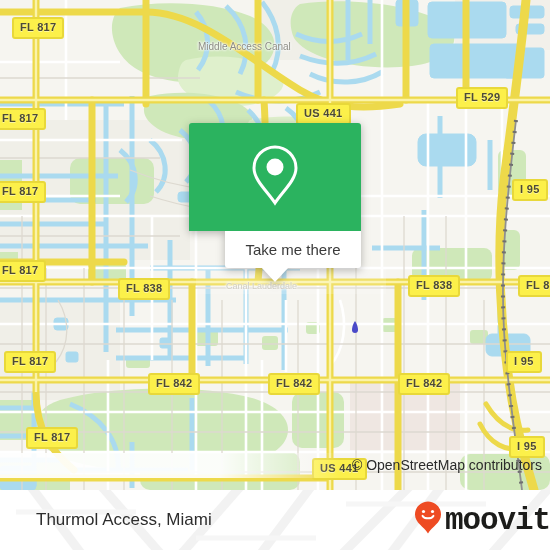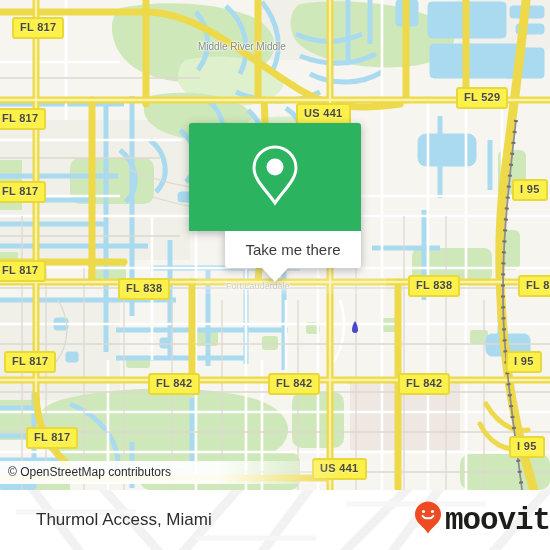--- a/index.html
+++ b/index.html
@@ -2,21 +2,21 @@
 <html><head>
 <meta charset="utf-8">
 <style>
   * { box-sizing: border-box; margin: 0; padding: 0; }
   html, body {
     width: 550px; height: 550px;
     font-family: "Liberation Sans", sans-serif;
     background: #ffffff;
     overflow: hidden;
   }
-  #app { position: relative; width: 550px; height: 550px; }
+  #app { position: relative; width: 550px; height: 550px; text-align: right; }
 
   
   .map {
     position: absolute; left: 0; top: 0;
     width: 550px; height: 490px;
     background: #f6f5f0;
     overflow: hidden;
   }
   .map svg { position: absolute; left: 0; top: 0; display: block; }
 
@@ -42,24 +42,24 @@
     color: #8c8c84;
     font-size: 10px;
     white-space: nowrap;
     text-shadow: 0 0 3px #fff, 0 0 3px #fff, 0 0 2px #fff;
   }
   .place-label.faint { color: #cfccc2; font-size: 9px; }
 
   
   .attribution {
     position: absolute;
-    left: 0; bottom: 6px;
+    left: 0; bottom: 12px;
     width: 100%;
     padding: 4px 8px 5px;
-    font-size: 12px;
+    font-size: 14px;
     color: #2b2b2b;
     background: linear-gradient(to right, rgba(255,255,255,.92) 0%, rgba(255,255,255,.92) 40%, rgba(255,255,255,0) 62%);
     white-space: nowrap;
   }
 
   
   .callout {
     position: absolute;
     left: 189px; top: 123px;
     width: 172px;
@@ -351,22 +351,22 @@
     <div class="shield" style="left:118px; top:278px;">FL 838</div>
     <div class="shield" style="left:408px; top:275px;">FL 838</div>
     <div class="shield" style="left:518px; top:275px;">FL 838</div>
     <div class="shield" style="left:148px; top:373px;">FL 842</div>
     <div class="shield" style="left:268px; top:373px;">FL 842</div>
     <div class="shield" style="left:398px; top:373px;">FL 842</div>
     <div class="shield" style="left:506px; top:351px;">I 95</div>
     <div class="shield" style="left:312px; top:458px;">US 441</div>
     <div class="shield" style="left:509px; top:436px;">I 95</div>
 
-    <div class="place-label" style="left:198px; top:41px;">Middle River Middle</div>
-    <div class="place-label faint" style="left:226px; top:281px;">Fort Lauderdale</div>
+    <div class="place-label" style="left:198px; top:41px;">Middle Access Canal</div>
+    <div class="place-label faint" style="left:226px; top:281px;">Canal Lauderdale</div>
 
     <div class="attribution">© OpenStreetMap contributors</div>
   </div>
 
   <div class="callout">
     <div class="callout-top">
       <span>
         <svg width="48" height="62" viewBox="0 0 48 62" aria-hidden="true">
           <path d="M24 3 C12.4 3 3 12.4 3 24 C3 36 16 47 24 59 C32 47 45 36 45 24 C45 12.4 35.6 3 24 3 Z" fill="none" stroke="#ffffff" stroke-width="3"></path>
           <circle cx="24" cy="23" r="8.5" fill="#ffffff"></circle>

